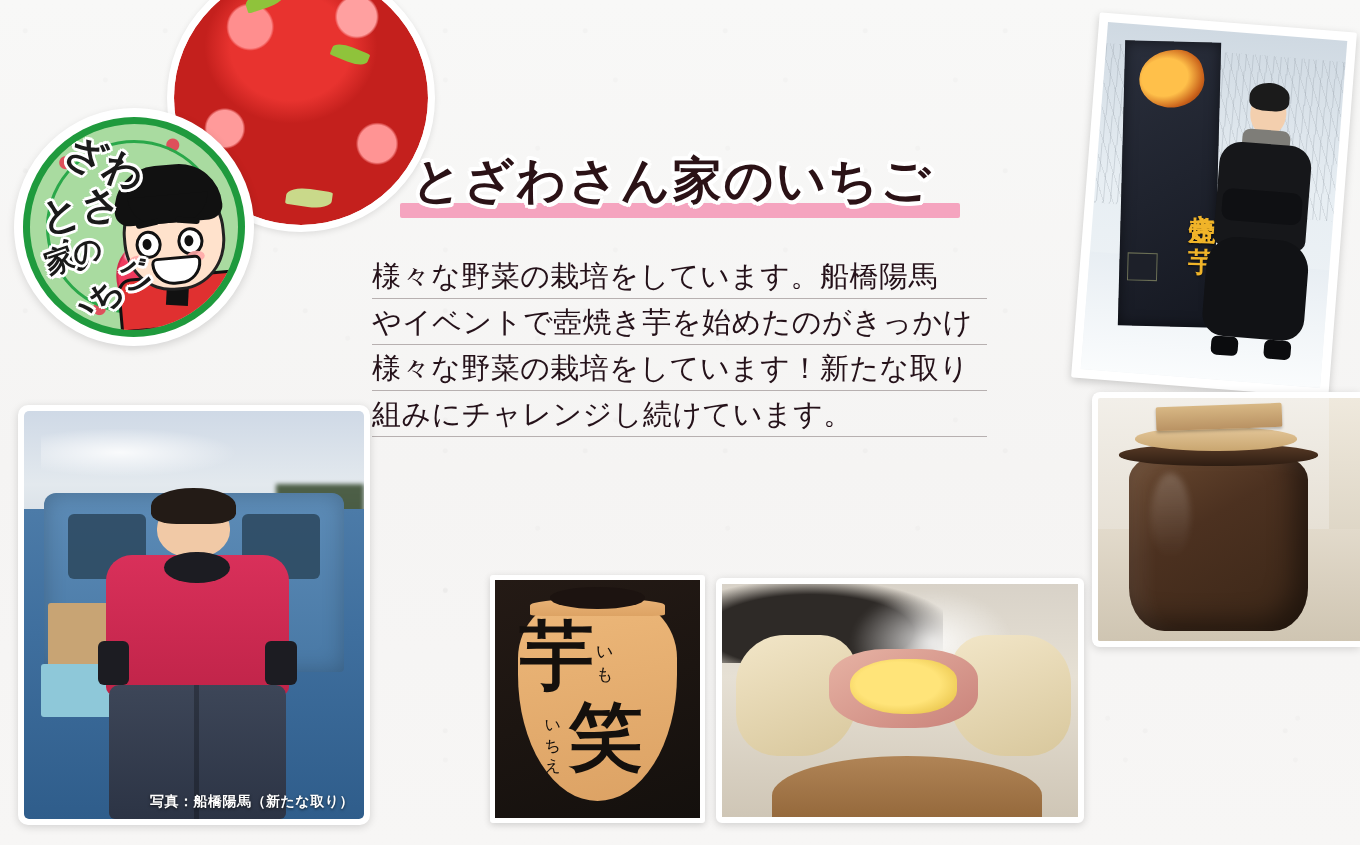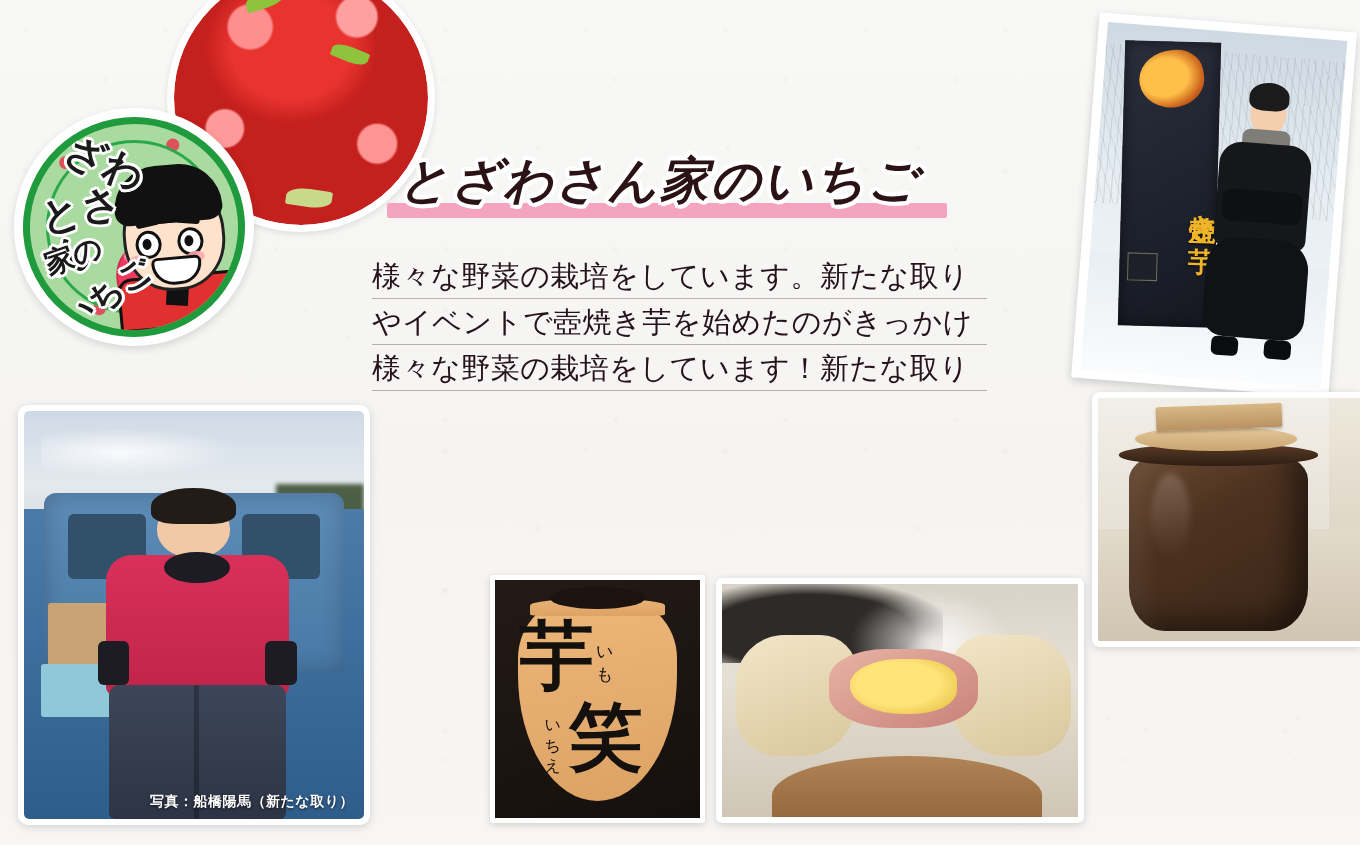--- a/index.html
+++ b/index.html
@@ -117,21 +117,21 @@
   #logo-badge .mbody{position:absolute;left:4px;top:18px;width:76px;height:76px;background:#ee3a5e;border-radius:46% 46% 50% 50%;border:2px solid #d22b4c;}
   #logo-badge .mleaf{position:absolute;left:16px;top:2px;width:56px;height:26px;background:#2f9e3f;border-radius:50% 50% 20% 20%;}
   #logo-badge .mleaf::after{content:"";position:absolute;left:24px;top:-9px;width:7px;height:13px;background:#2f9e3f;border-radius:3px;}
   #logo-badge .meye{position:absolute;width:7px;height:9px;background:#111;border-radius:50%;top:44px;}
   #logo-badge .meye.l{left:24px;}
   #logo-badge .meye.r{left:52px;}
   #logo-badge .mmouth{position:absolute;left:32px;top:58px;width:20px;height:10px;border-bottom:3px solid #111;border-radius:0 0 12px 12px;}
   #logo-badge .mshine{position:absolute;left:14px;top:26px;width:20px;height:14px;background:#fff;border-radius:50%;opacity:.85;filter:blur(1px);}
 
   
-  #heading-wrap{position:absolute;left:387px;top:148px;width:580px;height:78px;font-style:italic;}
+  #heading-wrap{position:absolute;left:400px;top:148px;width:580px;height:78px;}
   #heading-bar{
     position:absolute;left:0;bottom:8px;width:560px;height:15px;
     background:#f5a4bf;border-radius:2px;
   }
   #page-title{
     position:absolute;left:12px;top:0;
     font-family:"DejaVu Sans", sans-serif;
     font-size:49px;font-weight:bold;letter-spacing:2px;
     color:#2b1216;
     white-space:nowrap;
@@ -357,23 +357,24 @@
       </div>
     </div>
   </div>
 
   <div id="heading-wrap">
     <div id="heading-bar"></div>
     <div id="page-title">とざわさん家のいちご</div>
   </div>
 
   <div id="body-copy">
-    <div class="line">様々な野菜の栽培をしています。新たな取り</div>
+    <div class="line">様々な野菜の栽培をしています。船橋陽馬</div>
     <div class="line">やイベントで壺焼き芋を始めたのがきっかけ</div>
     <div class="line">様々な野菜の栽培をしています！新たな取り</div>
+    <div class="line">組みにチャレンジし続けています。</div>
   </div>
 
   <div class="photo" id="banner-photo">
     <div class="inner">
       <div class="trees"></div>
       <div class="snowfield"></div>
       <div class="nobori">
         <div class="imo"></div>
         <div class="kanji">壺焼き芋</div>
         <div class="seal"></div>

